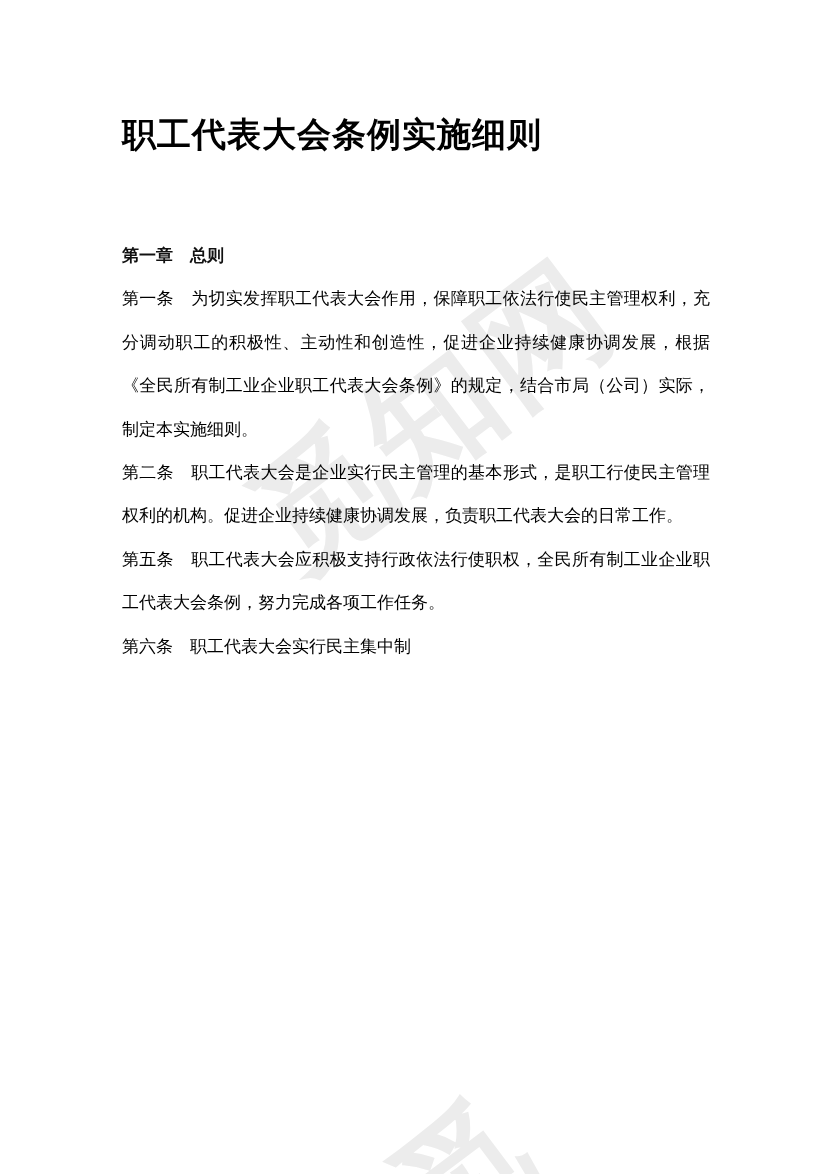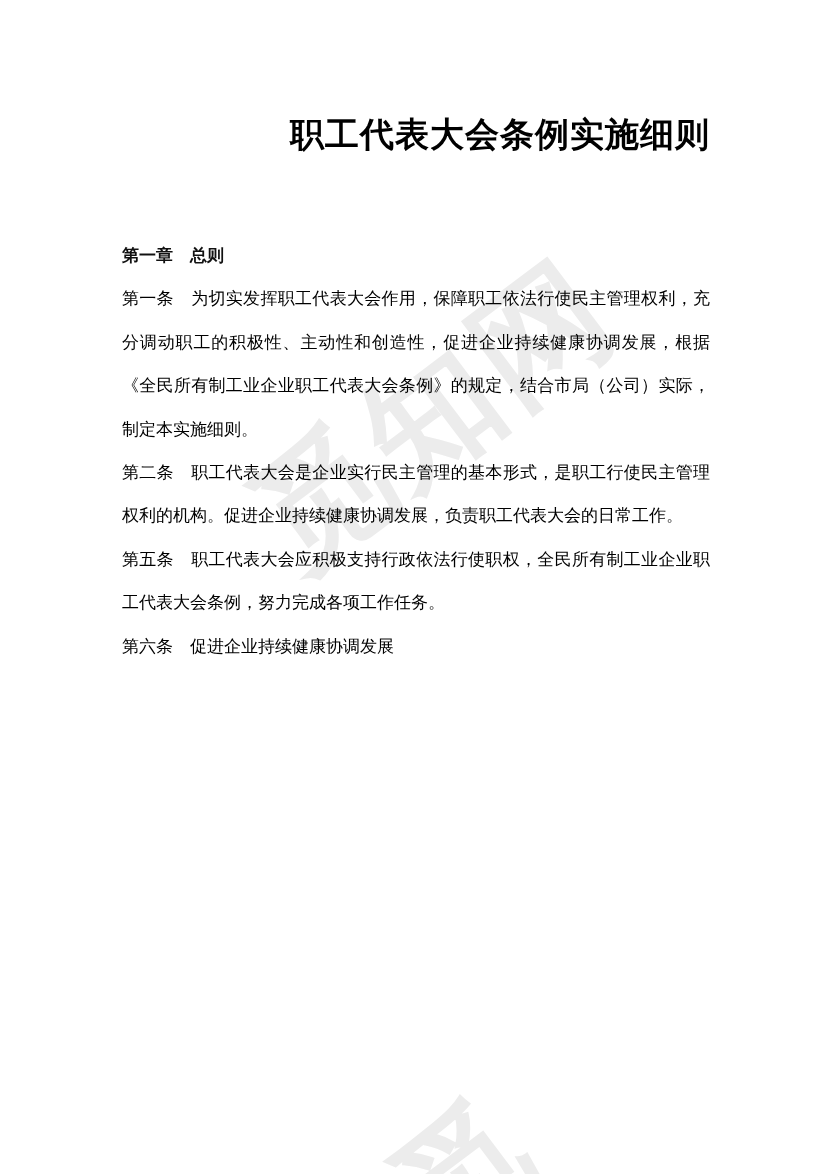--- a/index.html
+++ b/index.html
@@ -22,21 +22,21 @@
     z-index: 1;
     padding-left: 122px;
     padding-right: 120px;
   }
   .doc-title {
     padding-top: 115px;
     line-height: 40px;
     font-size: 34px;
     font-weight: bold;
     color: #000000;
-    text-align: right;
+    text-align: left;
     letter-spacing: 1px;
     white-space: nowrap;
   }
   .chapter-heading {
     font-size: 17px;
     font-weight: bold;
     line-height: 43.4px;
     color: #111111;
   }
   .chapter-heading.first {
@@ -85,18 +85,18 @@
 
   <div class="content">
 
     <div class="doc-title">职工代表大会条例实施细则</div>
 
     <div class="chapter-heading first">第一章　总则</div>
 
     <p class="article">第一条　为切实发挥职工代表大会作用，保障职工依法行使民主管理权利，充分调动职工的积极性、主动性和创造性，促进企业持续健康协调发展，根据《全民所有制工业企业职工代表大会条例》的规定，结合市局（公司）实际，制定本实施细则。</p>
     <p class="article">第二条　职工代表大会是企业实行民主管理的基本形式，是职工行使民主管理权利的机构。促进企业持续健康协调发展，负责职工代表大会的日常工作。</p>
     <p class="article">第五条　职工代表大会应积极支持行政依法行使职权，全民所有制工业企业职工代表大会条例，努力完成各项工作任务。</p>
-    <p class="article">第六条　促进企业持续健康协调发展</p>
+    <p class="article">第六条　职工代表大会实行民主集中制</p>
 
 
 
   </div>
 </div>
 
 </body></html>

